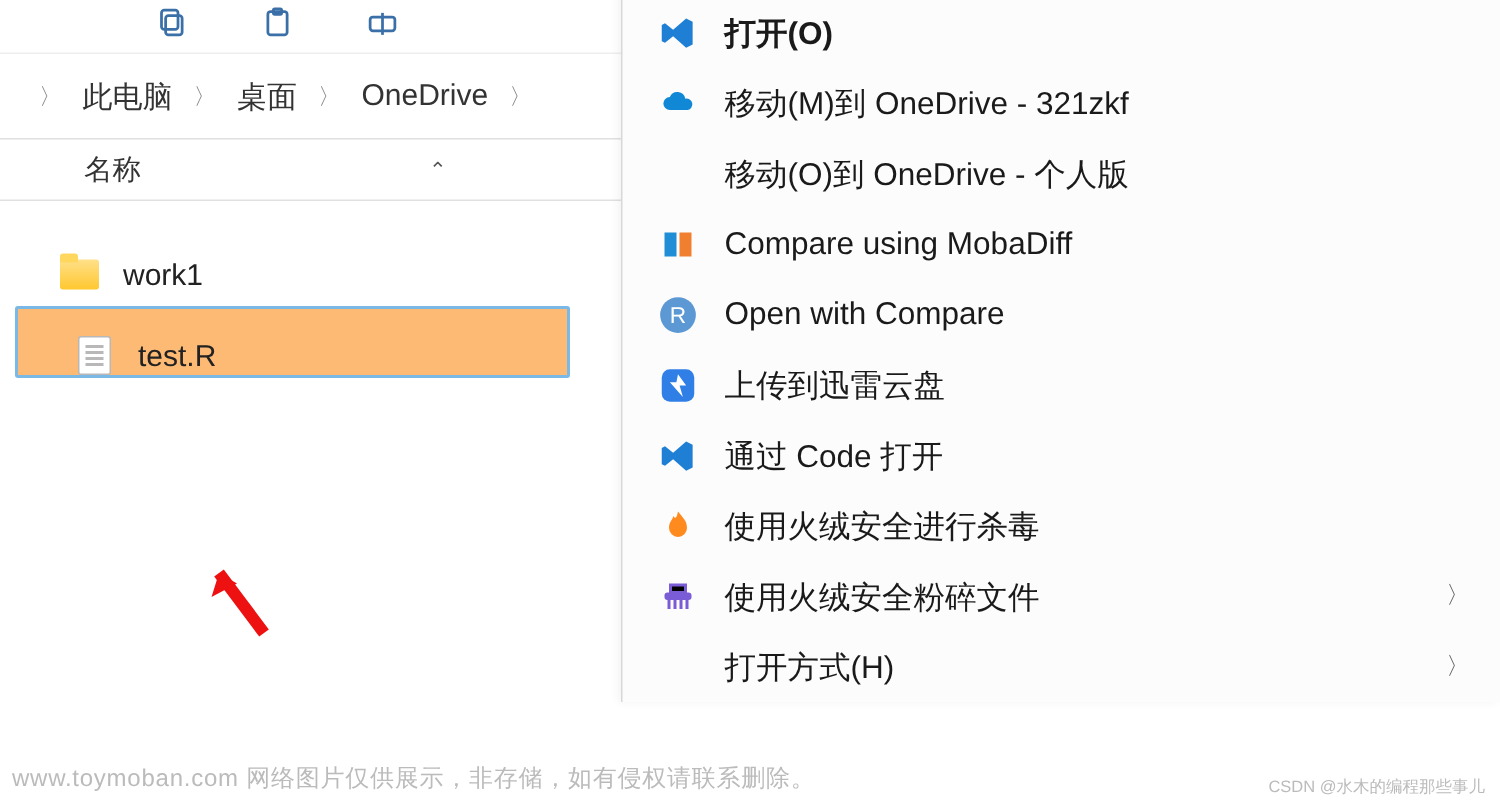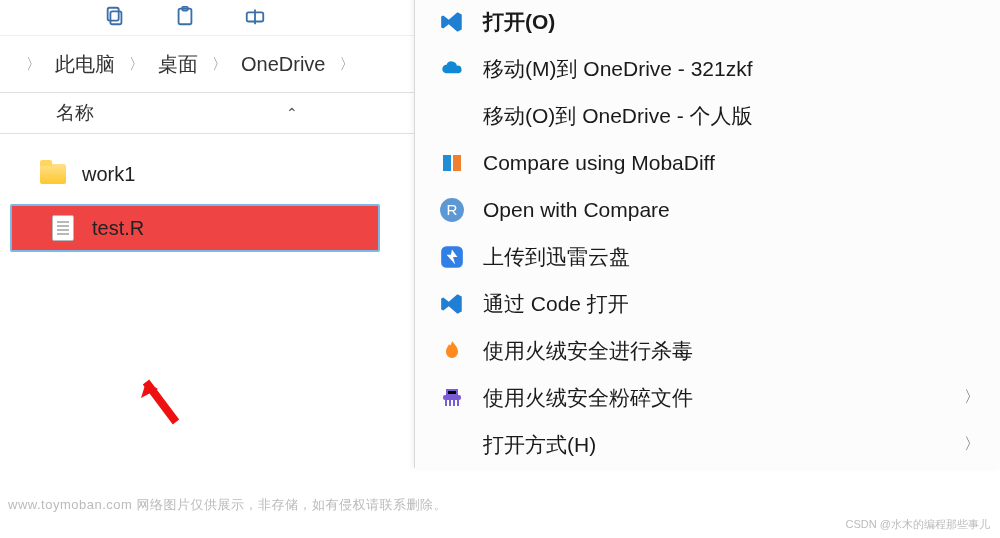--- a/index.html
+++ b/index.html
@@ -50,30 +50,30 @@
       left: 286px;
       font-size: 14px;
       color: #555;
     }
     .file-list {
       padding: 16px 10px;
       width: 390px;
     }
     .file-item {
       display: flex;
-      align-items: center;
+      align-items: flex-end;
       height: 48px;
       padding-left: 28px;
       font-size: 20px;
       border: 2px solid transparent;
       border-radius: 2px;
       margin-bottom: 6px;
     }
     .file-item.selected {
-      background: #ef4444;
+      background: #fdba74;
       border-color: #7ab8e6;
       padding-left: 38px;
     }
     .file-item .icon {
       width: 26px;
       height: 26px;
       margin-right: 16px;
       display: flex;
       align-items: center;
       justify-content: center;
@@ -142,22 +142,22 @@
       font-size: 16px;
     }
     .red-arrow {
       position: absolute;
       pointer-events: none;
     }
     .red-arrow svg { display: block; }
     .watermark {
       position: absolute;
       left: 8px;
-      bottom: 24px;
-      font-size: 13px;
+      bottom: 8px;
+      font-size: 16px;
       color: #bbb;
       letter-spacing: .5px;
     }
     .watermark-r {
       position: absolute;
       right: 10px;
       bottom: 6px;
       font-size: 11px;
       color: #bbb;
     }

